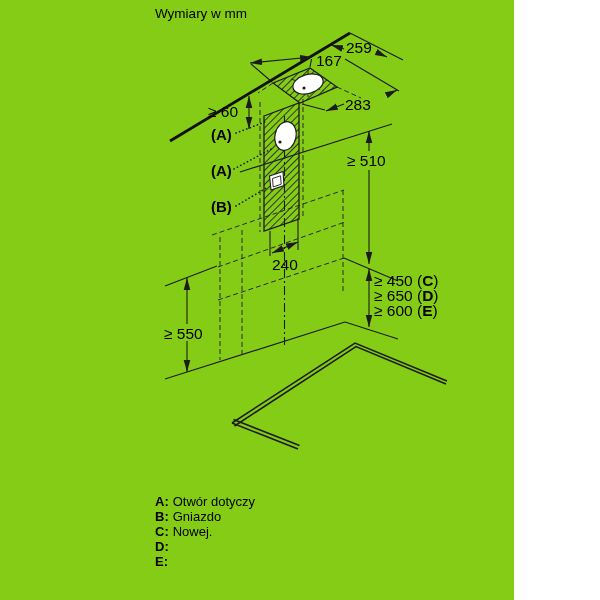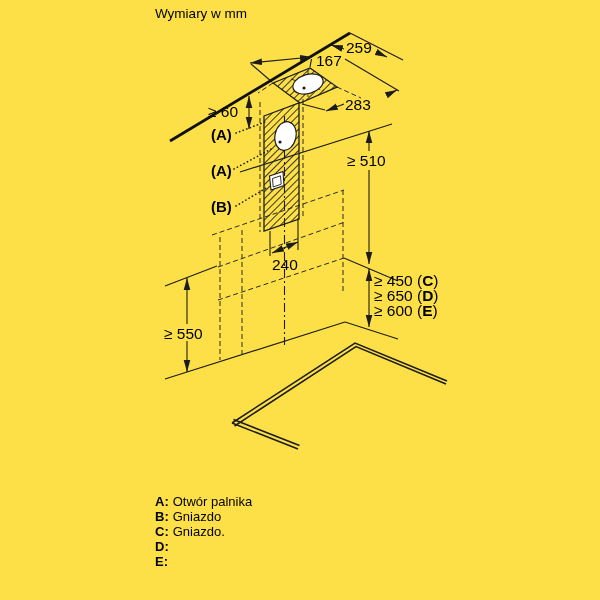--- a/index.html
+++ b/index.html
@@ -1,16 +1,16 @@
 <!DOCTYPE html>
 <html><head>
 <meta charset="utf-8">
 <style>
   html,body{margin:0;padding:0;background:#fff;}
-  #page{position:relative;width:600px;height:600px;background:#fde047;overflow:hidden;
+  #page{position:relative;width:514px;height:600px;background:#84cc16;overflow:hidden;
         font-family:"Liberation Sans",sans-serif;color:#000;}
   #drawing{position:absolute;left:0;top:0;}
   svg text{fill:#000;font-family:"Liberation Sans",sans-serif;}
   .dim-text{font-size:15.5px;}
   .callout-text{font-size:15px;font-weight:bold;}
   .title-text{font-size:13.5px;}
   .key-bold{font-weight:bold;}
   #legend{position:absolute;left:155px;top:494px;width:330px;font-size:13px;line-height:15px;}
   .legend-item{display:flex;}
   .legend-key{font-weight:bold;white-space:pre;margin-right:4px;}
@@ -126,31 +126,31 @@
     <g>
       <text class="callout-text" x="211" y="140">(A)</text>
       <text class="callout-text" x="211" y="176">(A)</text>
       <text class="callout-text" x="211" y="212">(B)</text>
     </g>
   </svg>
 
   <div id="legend">
     <div class="legend-item">
       <span class="legend-key">A:</span>
-      <span><span class="legend-line1">Otwór palnika</span>
+      <span><span class="legend-line1">Otwór dotyczy</span>
       </span>
     </div>
     <div class="legend-item">
       <span class="legend-key">B:</span>
       <span><span class="legend-line1">Gniazdo</span>
       </span>
     </div>
     <div class="legend-item">
       <span class="legend-key">C:</span>
-      <span><span class="legend-line1">Gniazdo.</span>
+      <span><span class="legend-line1">Nowej.</span>
       </span>
     </div>
     <div class="legend-item">
       <span class="legend-key">D:</span>
     </div>
     <div class="legend-item">
       <span class="legend-key">E:</span>
     </div>
   </div>
 </div>

